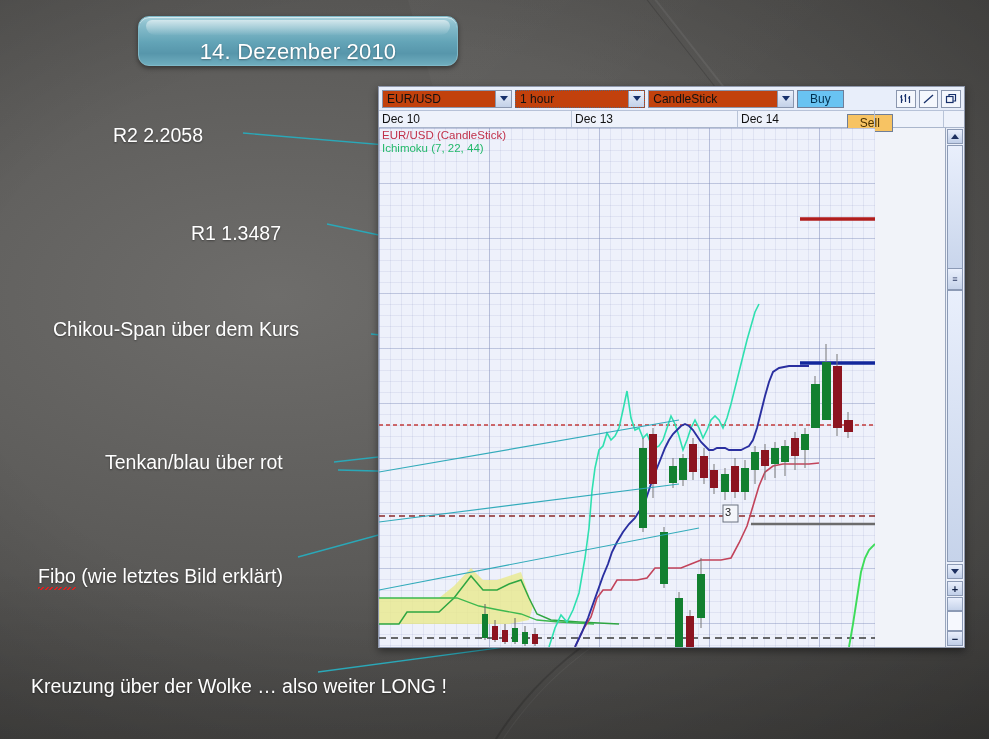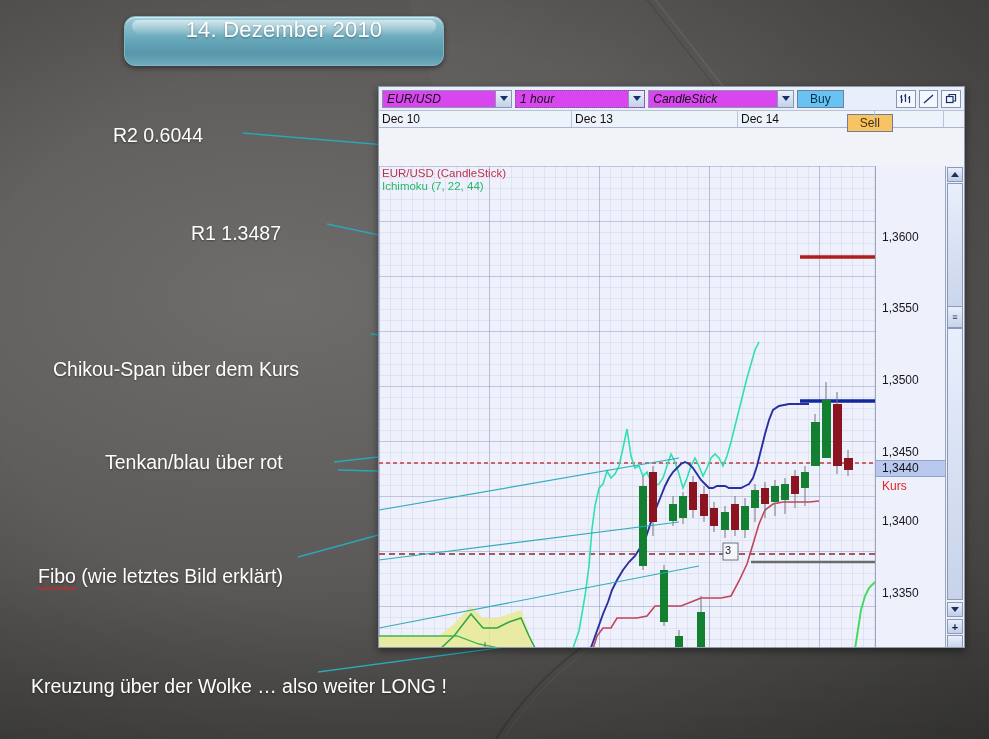--- a/index.html
+++ b/index.html
@@ -30,85 +30,85 @@
     border-radius:50%;border:1px solid rgba(255,255,255,0.05);
     border-color:rgba(255,255,255,0.06) transparent transparent transparent;
     transform:rotate(-28deg);}
   #bg-dark-bottom{position:absolute;left:0;bottom:0;width:100%;height:170px;
     background:linear-gradient(180deg, rgba(0,0,0,0.0) 0%, rgba(0,0,0,0.13) 100%);}
   #bg-vign{position:absolute;inset:0;
     background:radial-gradient(ellipse 95% 85% at 40% 45%, rgba(0,0,0,0) 45%, rgba(0,0,0,0.25) 100%);}
 
   
   #title-pill{
-    position:absolute;left:124px;top:16px;width:318px;height:48px;
+    position:absolute;left:138px;top:16px;width:318px;height:48px;
     border-radius:11px;
     background:linear-gradient(180deg,#a9d2dd 0%,#8cc0ce 14%,#63a4b7 52%,#5796ab 76%,#6fadbe 100%);
     border:1px solid #7fb9c8;
     box-shadow:0 2px 5px rgba(0,0,0,0.45), inset 0 1px 0 rgba(255,255,255,0.55);
-    display:flex;align-items:flex-start;justify-content:center;
+    display:flex;align-items:flex-end;justify-content:center;
   }
   #title-pill .hl{position:absolute;left:7px;right:7px;top:3px;height:15px;border-radius:8px 8px 12px 12px;
     background:linear-gradient(180deg,rgba(255,255,255,0.55),rgba(255,255,255,0.03));pointer-events:none;}
   #title-text{
     position:relative;color:#ffffff;font-size:22px;letter-spacing:0.2px;
     text-shadow:0 1px 2px rgba(0,0,0,0.35);
   }
 
   
   .caption{
     position:absolute;color:#ffffff;font-size:19.5px;white-space:nowrap;
     text-shadow:0 1px 2px rgba(0,0,0,0.4);
   }
   #cap-r2{left:113px;top:124px;}
   #cap-r1{left:191px;top:222px;}
-  #cap-chikou{left:53px;top:318px;margin-top:40px;}
+  #cap-chikou{left:53px;top:318px;}
   #cap-tenkan{left:105px;top:451px;}
   #cap-fibo{left:38px;top:565px;}
   #cap-fibo .sp{position:relative;display:inline-block;}
   #cap-fibo .sp::after{content:"";position:absolute;left:0;right:0;bottom:-2px;height:3px;
     background-image:repeating-linear-gradient(135deg,#e02020 0 1.6px,transparent 1.6px 3.2px);}
   #cap-kreuzung{left:31px;top:675px;}
 
   
   #leaders{position:absolute;left:0;top:0;width:989px;height:739px;pointer-events:none;}
 
   
   #chart-window{
     position:absolute;left:378px;top:86px;width:585px;height:560px;
     background:#f1f3f9;border:1px solid #9099ad;
     box-shadow:0 3px 8px rgba(0,0,0,0.45);
     overflow:hidden;font-size:12px;color:#111;
   }
   
   #toolbar{height:24px;background:#e8eefa;border-bottom:1px solid #b7c2d8;
     display:flex;align-items:center;padding:2px 3px;gap:3px;box-sizing:border-box;}
-  .combo{height:18px;background:#d946ef;border:1px solid #8a96ae;display:flex;align-items:center;
-    box-sizing:border-box;font-size:12px;font-style:italic;}
+  .combo{height:18px;background:#c2410c;border:1px solid #8a96ae;display:flex;align-items:center;
+    box-sizing:border-box;font-size:12px;}
   .combo .val{flex:1;padding:0 4px;white-space:nowrap;overflow:hidden;line-height:16px;}
   .combo .arrow{width:15px;height:16px;background:linear-gradient(180deg,#eaf0fb,#c3d1e8);
     border-left:1px solid #8a96ae;display:flex;align-items:center;justify-content:center;}
   .combo .arrow i{display:block;width:0;height:0;border-left:4px solid transparent;
     border-right:4px solid transparent;border-top:5px solid #16306b;}
   #combo-symbol{width:132px;}
   #combo-period{width:132px;border-style:dotted;border-color:#55667f;}
   #combo-type{width:148px;}
   .tbtn{height:18px;padding:0 12px;display:flex;align-items:center;justify-content:center;
     border:1px solid #6f7e99;font-size:12px;box-sizing:border-box;}
   #btn-buy{background:#69c3f2;color:#00304f;}
   #btn-sell{background:#f7c363;color:#4a3000;margin-top:48px;}
   .ibtn{width:20px;height:18px;border:1px solid #8a96ae;background:#f4f7fd;
     display:flex;align-items:center;justify-content:center;box-sizing:border-box;}
   
   #date-header{height:17px;background:#eef2fb;border-bottom:1px solid #aab6cc;display:flex;
     box-sizing:border-box;}
   #date-header .cell{border-right:1px solid #b9c4d8;padding:0 3px;font-size:12px;line-height:16px;
     box-sizing:border-box;white-space:nowrap;}
   
-  #plot-wrap{position:relative;height:519px;margin-top:38px;}
+  #plot-wrap{position:relative;height:519px;}
   #plot{position:absolute;left:0;top:0;width:496px;height:519px;background:#eef1fb;overflow:hidden;}
   #plot-grid{position:absolute;inset:0;
     background-image:
       linear-gradient(to right, rgba(150,160,200,0.17) 1px, transparent 1px),
       linear-gradient(to bottom, rgba(150,160,200,0.17) 1px, transparent 1px);
     background-size:11px 11px;}
   #plot-grid-major{position:absolute;inset:0;
     background-image:
       linear-gradient(to right, rgba(120,135,180,0.40) 1px, transparent 1px),
       linear-gradient(to bottom, rgba(120,135,180,0.32) 1px, transparent 1px);
@@ -153,21 +153,21 @@
   <div id="bg-arc2"></div>
   <div id="bg-dark-bottom"></div>
   <div id="bg-vign"></div>
 </div>
 
 <div id="title-pill">
   <div class="hl"></div>
   <div id="title-text">14. Dezember 2010</div>
 </div>
 
-<div class="caption" id="cap-r2">R2 0.6044</div>
+<div class="caption" id="cap-r2">R2 2.2058</div>
 <div class="caption" id="cap-r1">R1 1.3487</div>
 <div class="caption" id="cap-chikou">Chikou-Span über dem Kurs</div>
 <div class="caption" id="cap-tenkan">Tenkan/blau über rot</div>
 <div class="caption" id="cap-fibo"><span class="sp">Fibo</span><span> (wie letztes Bild erklärt)</span></div>
 <div class="caption" id="cap-kreuzung">Kreuzung über der Wolke … also weiter LONG !</div>
 
 <svg id="leaders">
   <defs>
     <marker id="ah" markerWidth="11" markerHeight="8" refX="10" refY="4" orient="auto">
       <path d="M0,0 L11,4 L0,8" fill="none" stroke="#2aa8b8" stroke-width="1.3"></path>
@@ -364,33 +364,20 @@
           <path d="M0,394 L300,356"></path>
           <path d="M0,462 L320,400"></path>
         </g>
       </svg>
 
       <div class="series-label" id="lbl-pair">EUR/USD (CandleStick)</div>
       <div class="series-label" id="lbl-ichi">Ichimoku (7, 22, 44)</div>
       <div style="position:absolute;left:346px;top:378px;font-size:11px;color:#222;">3</div>
     </div>
 
-    <div id="price-axis">
-      <div class="ptick" style="top:64px">1,3600</div>
-      <div class="ptick" style="top:135px">1,3550</div>
-      <div class="ptick" style="top:207px">1,3500</div>
-      <div class="ptick" style="top:279px">1,3450</div>
-      <div id="kurs-box" style="top:294px">
-        <span>1,3440</span>
-      </div>
-      <div id="kurs-label" style="top:313px">Kurs</div>
-      <div class="ptick" style="top:348px">1,3400</div>
-      <div class="ptick" style="top:420px">1,3350</div>
-      <div class="ptick" style="top:492px">1,3300</div>
-    </div>
 
     <div id="vscroll">
       <div class="sb-btn" style="top:1px">
           <span class="tri-up"></span>
         </div>
       <div class="sb-thumb" style="top:17px;height:135px"></div>
       <div class="sb-thumb" style="top:140px;height:22px">
           <span class="grip">≡</span>
         </div>
       <div class="sb-thumb" style="top:162px;height:272px"></div>

